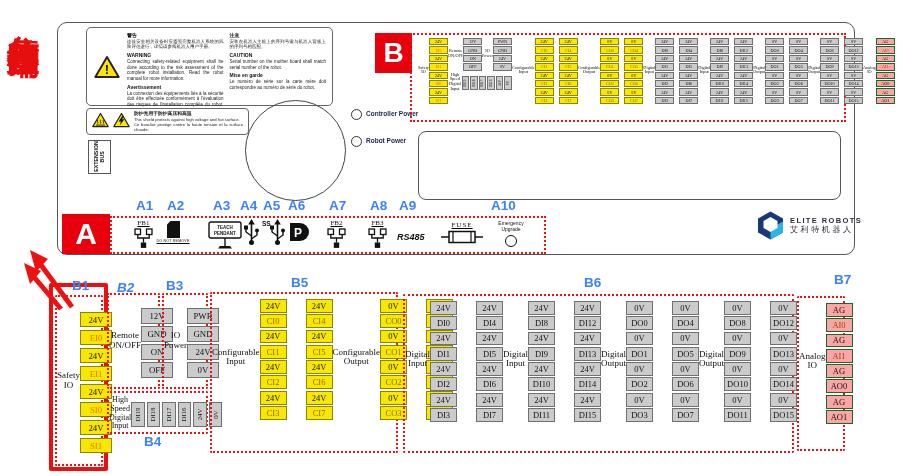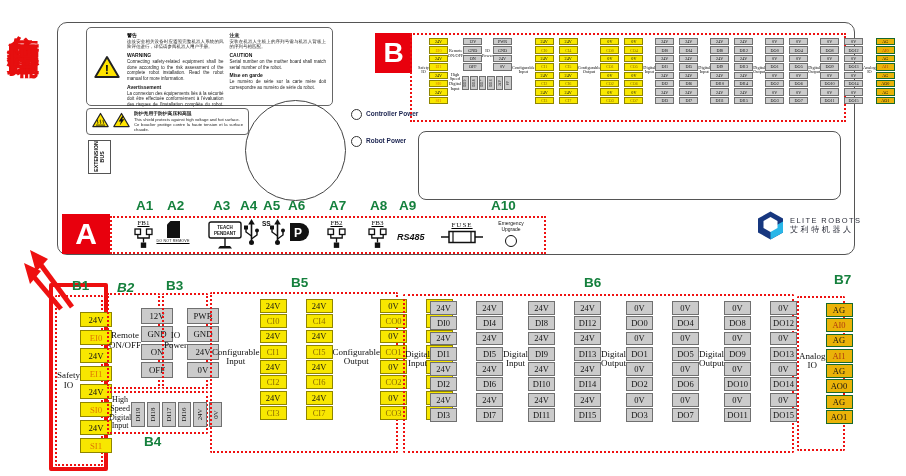--- a/index.html
+++ b/index.html
@@ -2,21 +2,21 @@
 <html><head>
 <meta charset="utf-8">
 <style>
   html,body { margin:0; padding:0; background:#fff; }
   .page { position:relative; width:906px; height:476px; background:#fff; overflow:hidden;
           font-family:"Liberation Sans",sans-serif; }
 
   
   .vtext { position:absolute; left:8px; top:10px; writing-mode:vertical-rl; text-orientation:upright;
            font-size:32px; font-weight:bold; color:#e60f0f; letter-spacing:1.5px; line-height:1; }
-  .slabel { position:absolute; color:#15803d; font-weight:bold; font-size:13.5px; line-height:1; }
+  .slabel { position:absolute; color:#3b82f6; font-weight:bold; font-size:13.5px; line-height:1; }
   .bigletter { position:absolute; background:#e8000d; color:#fff; display:flex; align-items:center;
                justify-content:center; font-weight:bold; }
   .dotA { position:absolute; left:110px; top:216px; width:436px; height:38px; border:2px dotted #ee1111; box-sizing:border-box; }
   .b1red { position:absolute; left:49px; top:283px; width:59px; height:188px; border:4px solid #ed0f0f; box-sizing:border-box; border-radius:2px; }
 
   
   .panel { position:absolute; left:57px; top:22px; width:798px; height:233px;
            border:1.5px solid #555; border-radius:10px; box-sizing:border-box; background:#fff; }
   .wbox1 { position:absolute; left:86px; top:27px; width:247px; height:79px; border:1px solid #666;
            border-radius:5px; display:flex; gap:6px; padding:4px 6px; box-sizing:border-box; background:#fff; }
@@ -45,33 +45,33 @@
   .fbl { font-family:"Liberation Serif",serif; font-size:7px; color:#111; line-height:1; margin-bottom:1px; }
   .caption { font-size:3.6px; color:#111; margin-top:1px; letter-spacing:0.2px; }
   .rs485 { position:absolute; left:397px; top:232px; font-weight:bold; font-style:italic; font-size:9px; color:#111; }
   .fusel { font-family:"Liberation Serif",serif; font-size:7px; letter-spacing:1px; color:#111; line-height:1; }
   .emg { position:absolute; left:492px; top:221px; width:38px; display:flex; flex-direction:column; align-items:center; }
   .emg .lab { font-size:5px; text-align:center; line-height:1.15; color:#111; }
   .emg .btn { width:12px; height:12px; border:1.3px solid #111; border-radius:50%; margin-top:2px; box-sizing:border-box; }
 
   
   .brand { position:absolute; left:757px; top:211px; display:flex; align-items:center; gap:6px; }
-  .brand .bt1 { font-size:7.5px; font-weight:normal; letter-spacing:1.4px; color:#2b2e3a; line-height:1.25; }
+  .brand .bt1 { font-size:7.5px; font-weight:bold; letter-spacing:1.4px; color:#2b2e3a; line-height:1.25; }
   .brand .bt2 { font-size:8px; letter-spacing:2.6px; color:#2b2e3a; line-height:1.25; }
 
   
   .tgroup { display:flex; flex-direction:row; align-items:center; }
   .gtitle { font-family:"Liberation Serif",serif; color:#111; text-align:center; }
   .gcols { display:flex; }
   .gcol { display:flex; flex-direction:column; }
   .cell { display:flex; align-items:center; justify-content:center; box-sizing:border-box;
           font-family:"Liberation Serif",serif; color:#141414; }
   .cell.configurable { background:#f8e700; border:1px solid #8f8500; }
   .cell.digital { background:#cbcbcb; border:1px solid #707070; }
-  .cell.analog { background:#eab308; border:1px solid #17682c; }
+  .cell.analog { background:#fca5a5; border:1px solid #17682c; }
   .t-or { color:#e07800; }
   .t-br { color:#8f6e00; }
   .t-rd { color:#b03a10; }
 
   
   .bmini { position:absolute; left:410px; top:33px; width:436px; height:89px; border:2px dotted #ee1111;
            box-sizing:border-box; display:flex; justify-content:space-between; align-items:flex-start;
            padding:3px 6px 2px; }
   .bmini .gtitle { font-size:4.3px; line-height:1.1; margin-bottom:1.5px; }
   .bmini .gcols { gap:5px; }

